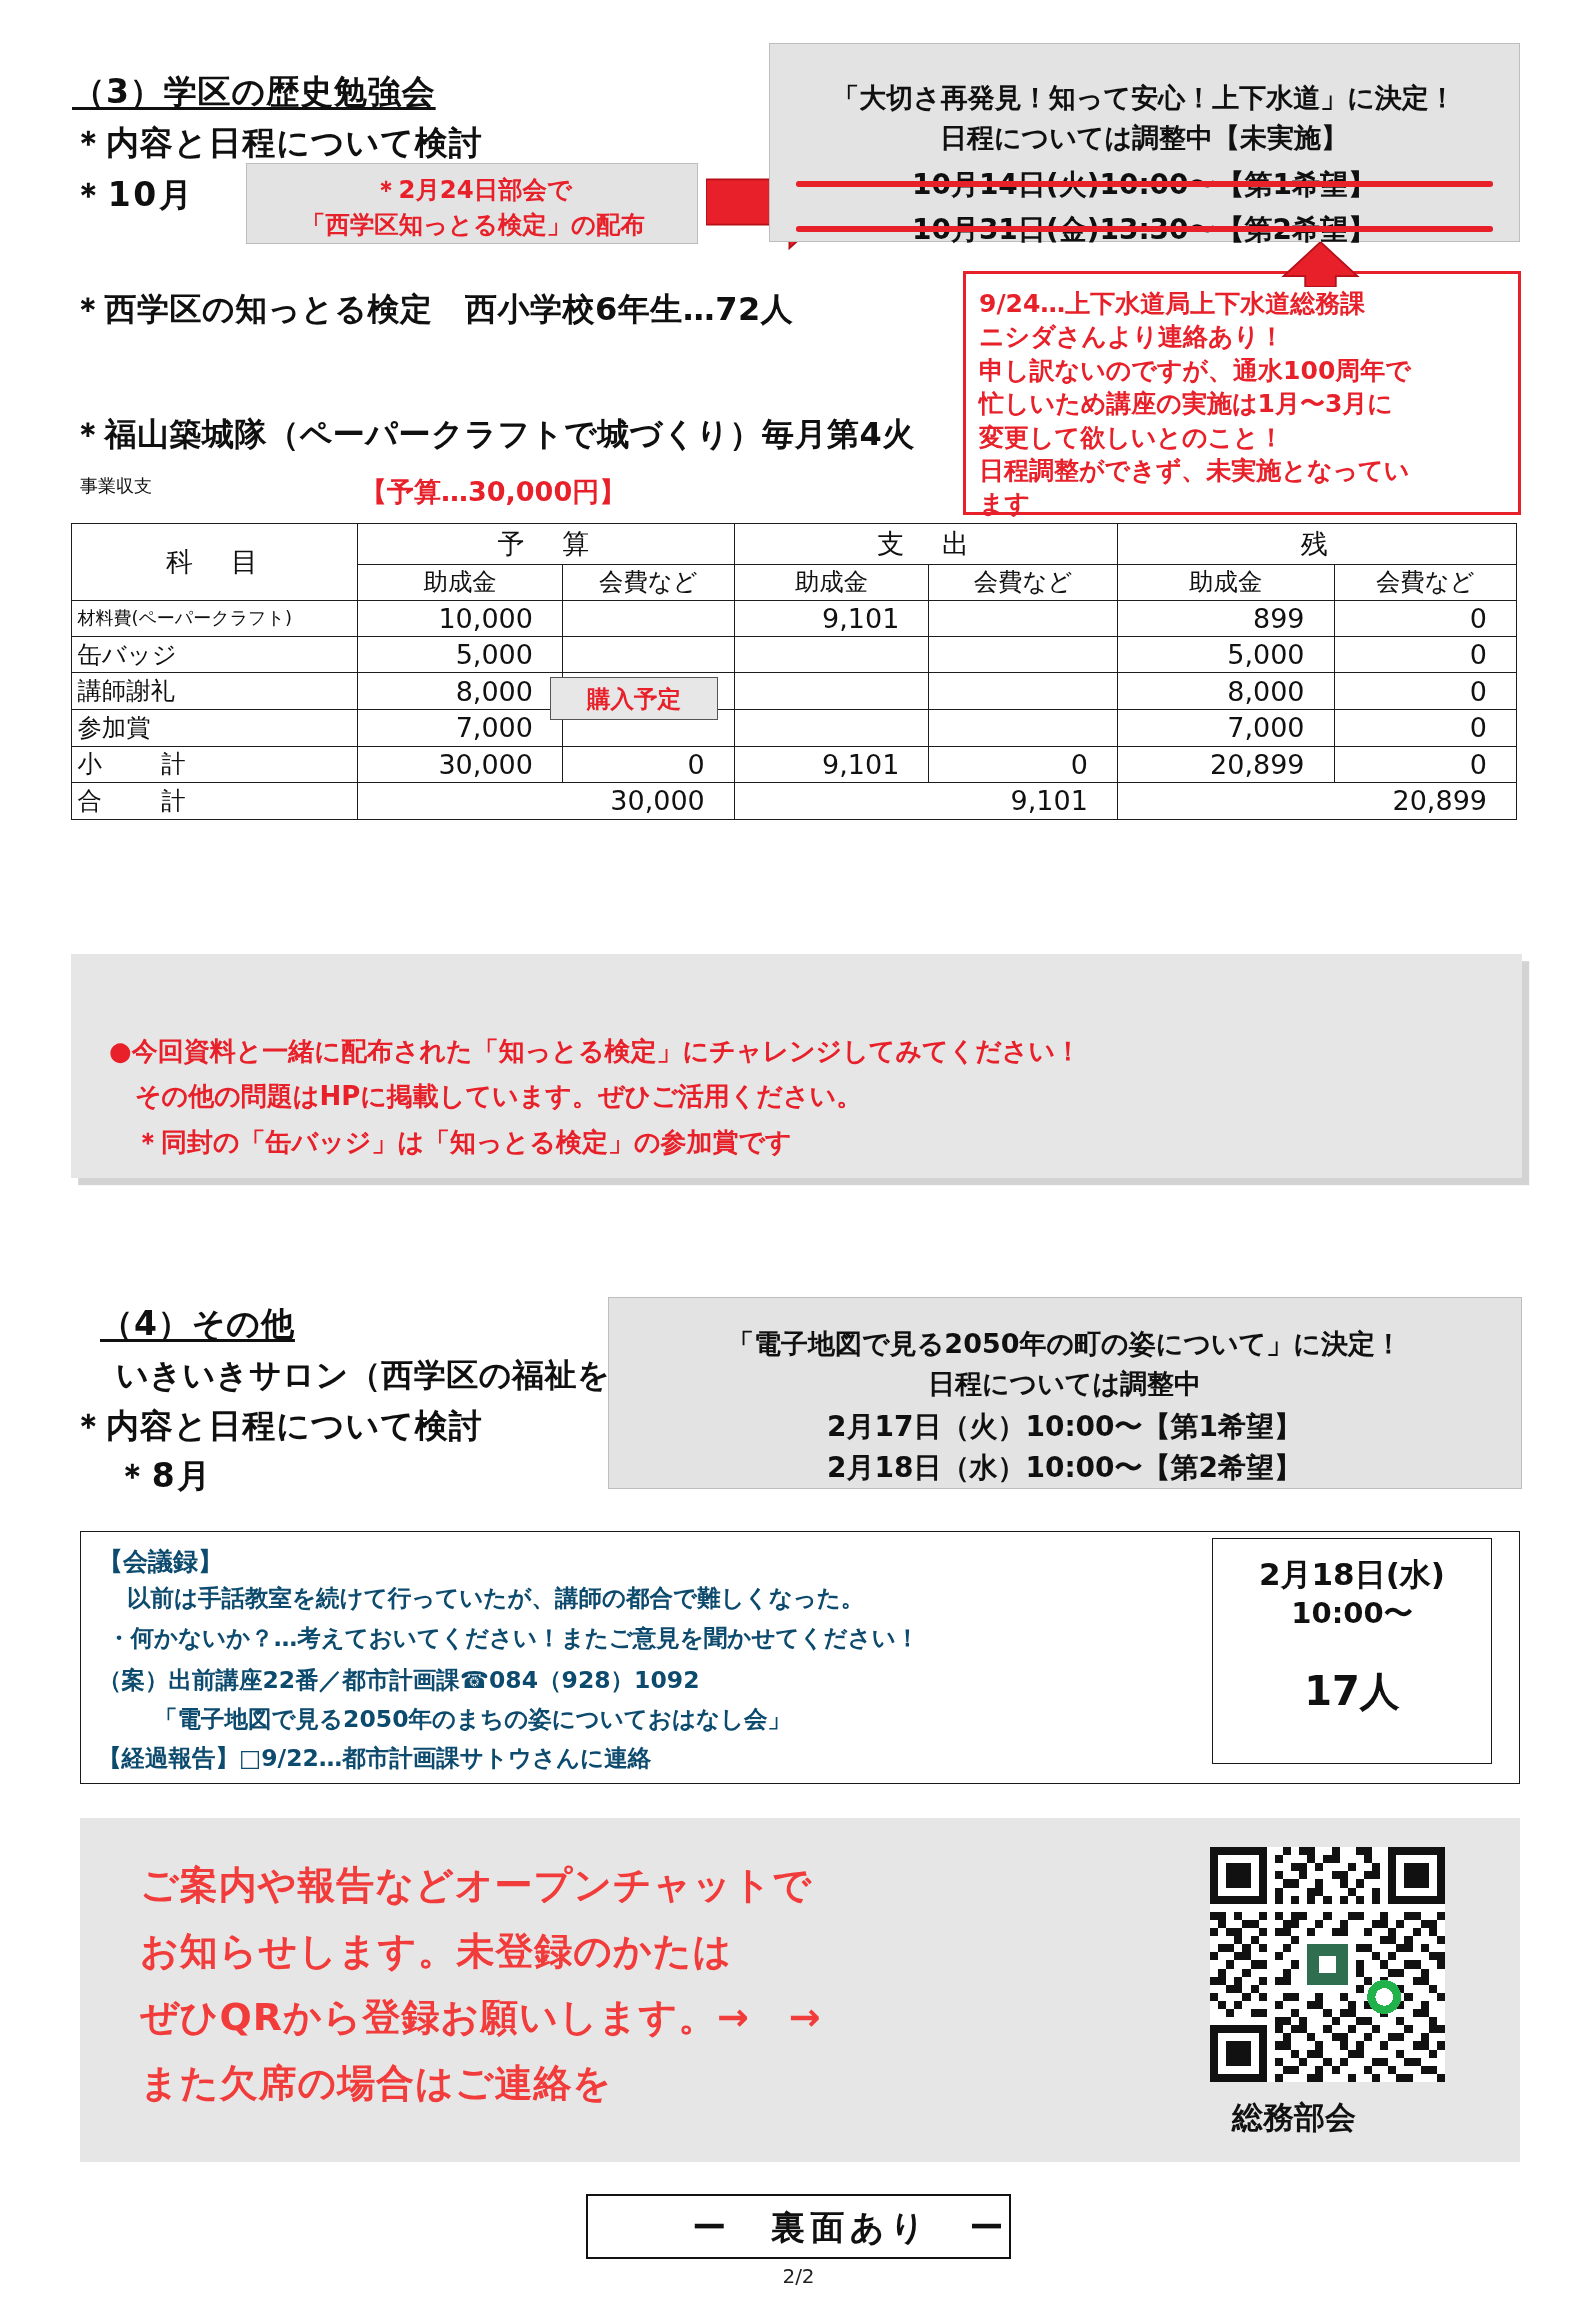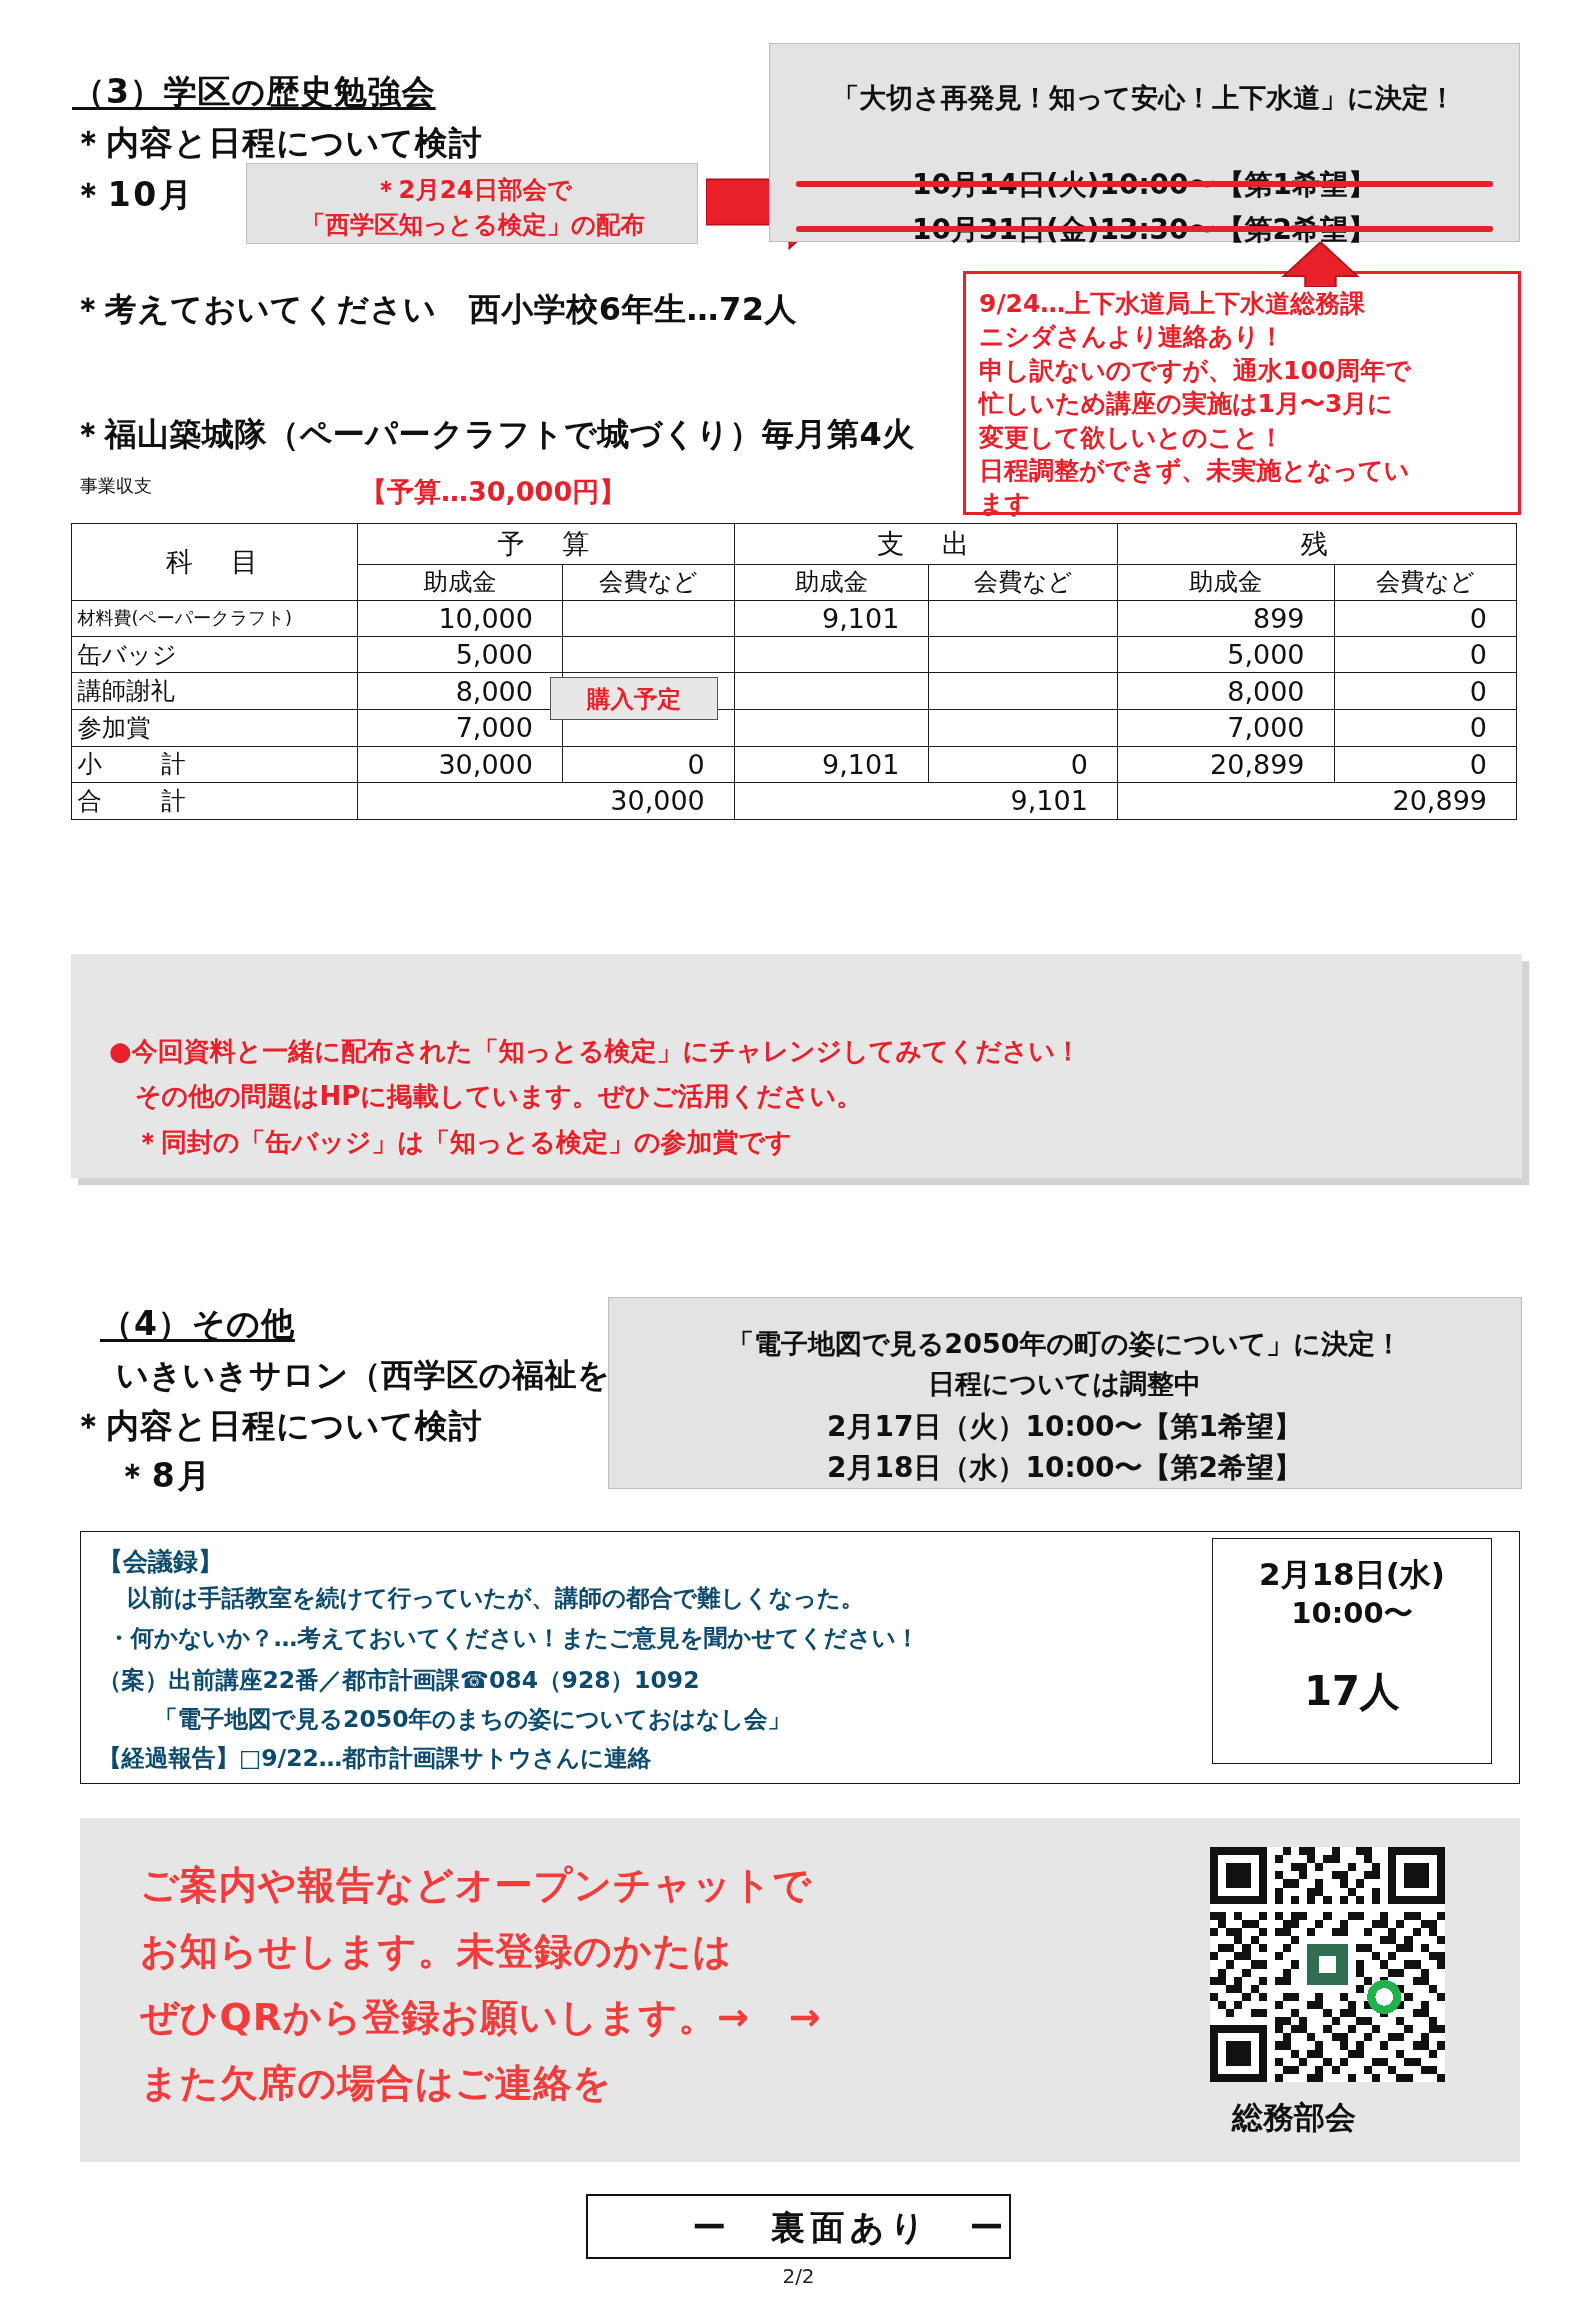--- a/index.html
+++ b/index.html
@@ -220,41 +220,42 @@
 「西学区知っとる検定」の配布</div>
 
   <div class="abs arrow-right" style="left:706px; top:152px;">
     <svg width="136" height="100" viewBox="0 0 150 110">
       <polygon points="0,30 92,30 92,4 148,55 92,106 92,80 0,80" fill="#e8202a" stroke="#b5101a" stroke-width="2"></polygon>
     </svg>
   </div>
 
   <div class="grey-box" style="left:769px; top:43px; width:751px; height:199px;"></div>
   <div class="cb-text black" style="left:773px; top:80px; width:742px; font-size:27px;">「大切さ再発見！知って安心！上下水道」に決定！</div>
+  <div class="cb-text black" style="left:773px; top:120px; width:742px; font-size:27px;">日程については調整中【未実施】</div>
   <div class="cb-text black" style="left:773px; top:166px; width:742px; font-size:28px;">10月14日(火)10:00〜【第1希望】</div>
   <div class="cb-text black" style="left:773px; top:211px; width:742px; font-size:28px;">10月31日(金)13:30〜【第2希望】</div>
   <div class="strike" style="left:796px; top:181px; width:697px;"></div>
   <div class="strike" style="left:796px; top:226px; width:697px;"></div>
 
   <div class="red-box" style="left:963px; top:271px; width:558px; height:244px;"></div>
   <div class="t red bold" style="left:979px; top:288px; font-size:25px;">9/24…上下水道局上下水道総務課</div>
   <div class="t red bold" style="left:979px; top:321px; font-size:25px;">ニシダさんより連絡あり！</div>
   <div class="t red bold" style="left:979px; top:355px; font-size:25px;">申し訳ないのですが、通水100周年で</div>
   <div class="t red bold" style="left:979px; top:388px; font-size:25px;">忙しいため講座の実施は1月〜3月に</div>
   <div class="t red bold" style="left:979px; top:422px; font-size:25px;">変更して欲しいとのこと！</div>
   <div class="t red bold" style="left:979px; top:455px; font-size:25px;">日程調整ができず、未実施となってい</div>
   <div class="t red bold" style="left:979px; top:488px; font-size:25px;">ます</div>
 
   <div class="abs arrow-up" style="left:1280px; top:242px;">
     <svg width="81" height="45" viewBox="0 0 90 50">
       <polygon points="45,0 86,38 62,38 62,50 28,50 28,38 4,38" fill="#e8202a" stroke="#b5101a" stroke-width="2"></polygon>
     </svg>
   </div>
 
-  <div class="t line-mid black" style="left:72px; top:289px;">＊考えておいてください　西小学校6年生…72人</div>
+  <div class="t line-mid black" style="left:72px; top:289px;">＊西学区の知っとる検定　西小学校6年生…72人</div>
 
   <div class="t line-mid black" style="left:72px; top:374px;margin-top:40px;">＊福山築城隊（ペーパークラフトで城づくり）毎月第4火</div>
 
   <div class="t black" style="left:80px; top:475px; font-size:18px;">事業収支</div>
   <div class="t red bold" style="left:360px; top:475px; font-size:27px;">【予算…30,000円】</div>
 
   <table class="tbl" style="left:71px; top:523px; width:1446px;">
     <tbody>
         <tr>
       <td rowspan="2" class="hdr" style="width:271px;">科　目</td>

